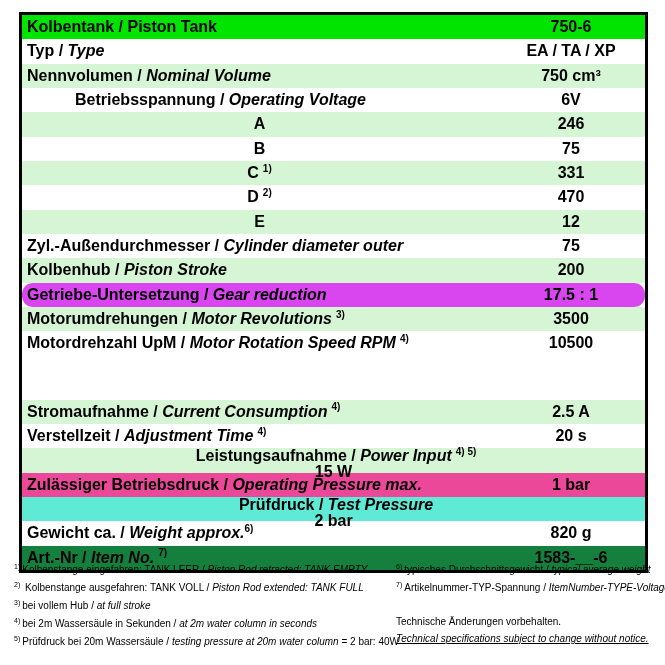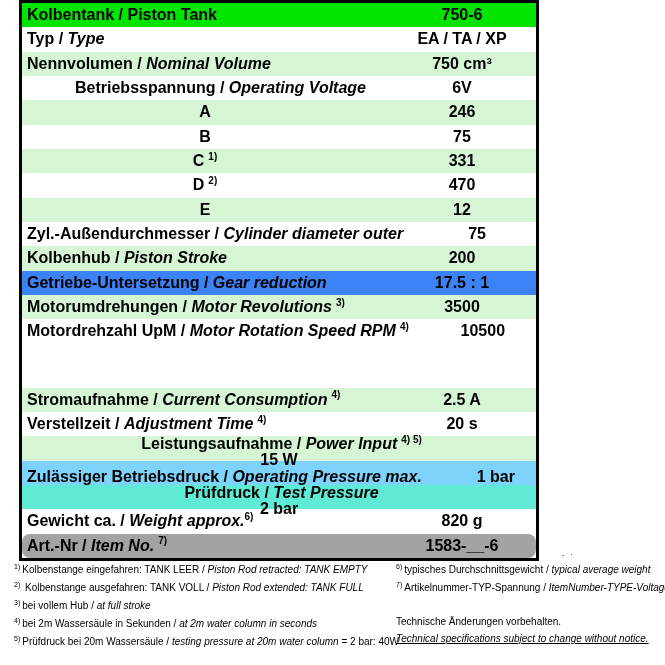--- a/index.html
+++ b/index.html
@@ -9,22 +9,22 @@
     background: #ffffff;
     font-family: "Liberation Sans", sans-serif;
     position: relative;
     color: #000;
     overflow: hidden;
   }
 
   
   .spec-table {
     position: absolute;
-    left: 19px; top: 0;
-    width: 520px;
+    left: 19px; top: 12px;
+    width: 629px;
     border: 3px solid #000;
     background: #fff;
   }
   .trow {
     display: flex;
     align-items: center;
     height: 24.33px;
     font-size: 16px;
     font-weight: bold;
     line-height: 1;
@@ -125,21 +125,21 @@
         <div class="cell-value">12</div>
       </div>
       <div class="trow" style="background: rgb(255, 255, 255);">
         <div class="cell-label"><span class="de">Zyl.-Außendurchmesser / </span><span class="en">Cylinder diameter outer</span></div>
         <div class="cell-value">75</div>
       </div>
       <div class="trow" style="background: rgb(213, 245, 213);">
         <div class="cell-label"><span class="de">Kolbenhub / </span><span class="en">Piston Stroke</span></div>
         <div class="cell-value">200</div>
       </div>
-      <div class="trow" style="background: #3b82f6;">
+      <div class="trow" style="background: #d946ef; border-radius: 11px;">
         <div class="cell-label"><span class="de">Getriebe-Untersetzung / </span><span class="en">Gear reduction</span></div>
         <div class="cell-value">17.5 : 1</div>
       </div>
       <div class="trow" style="background: rgb(213, 245, 213);">
         <div class="cell-label"><span class="de">Motorumdrehungen / </span><span class="en">Motor Revolutions</span><sup class="fnref">3)</sup></div>
         <div class="cell-value">3500</div>
       </div>
       <div class="trow" style="background: rgb(255, 255, 255);">
         <div class="cell-label"><span class="de">Motordrehzahl UpM / </span><span class="en">Motor Rotation Speed RPM</span><sup class="fnref">4)</sup></div>
         <div class="cell-value">10500</div>
@@ -149,33 +149,33 @@
         <div class="cell-value">2.5 A</div>
       </div>
       <div class="trow" style="background: rgb(255, 255, 255);">
         <div class="cell-label"><span class="de">Verstellzeit / </span><span class="en">Adjustment Time</span><sup class="fnref">4)</sup></div>
         <div class="cell-value">20 s</div>
       </div>
       <div class="trow" style="background: rgb(213, 245, 213); flex-direction: column;">
         <div class="cell-label"><span class="de">Leistungsaufnahme / </span><span class="en">Power Input</span><sup class="fnref">4) 5)</sup></div>
         <div class="cell-value">15 W</div>
       </div>
-      <div class="trow" style="background: #7dd3fc; align-items: flex-end;">
+      <div class="trow" style="background: #ec4899;">
         <div class="cell-label"><span class="de">Zulässiger Betriebsdruck / </span><span class="en">Operating Pressure max.</span></div>
         <div class="cell-value">1 bar</div>
       </div>
       <div class="trow" style="background: #5eead4; flex-direction: column;">
         <div class="cell-label"><span class="de">Prüfdruck / </span><span class="en">Test Pressure</span></div>
         <div class="cell-value">2 bar</div>
       </div>
       <div class="trow" style="background: rgb(255, 255, 255);">
         <div class="cell-label"><span class="de">Gewicht ca. / </span><span class="en">Weight approx.</span><sup class="fnref attached">6)</sup></div>
         <div class="cell-value">820 g</div>
       </div>
-      <div class="trow" style="background: #a3a3a3; border-radius: 8px;">
+      <div class="trow" style="background: #15803d;">
         <div class="cell-label"><span class="de">Art.-Nr / </span><span class="en">Item No.</span><sup class="fnref">7)</sup></div>
         <div class="cell-value">1583-__-6</div>
       </div>
     </div>
 </div>
 
 <div class="footnotes-left">
     <div class="fn-line"><sup class="fn-sup">1)</sup><span>Kolbenstange eingefahren: TANK LEER / </span><span class="it">Piston Rod retracted: TANK EMPTY</span></div>
     <div class="fn-line"><sup class="fn-sup">2)</sup><span> Kolbenstange ausgefahren: TANK VOLL / </span><span class="it">Piston Rod extended: TANK FULL</span></div>
     <div class="fn-line"><sup class="fn-sup">3)</sup><span>bei vollem Hub / </span><span class="it">at full stroke</span></div>

